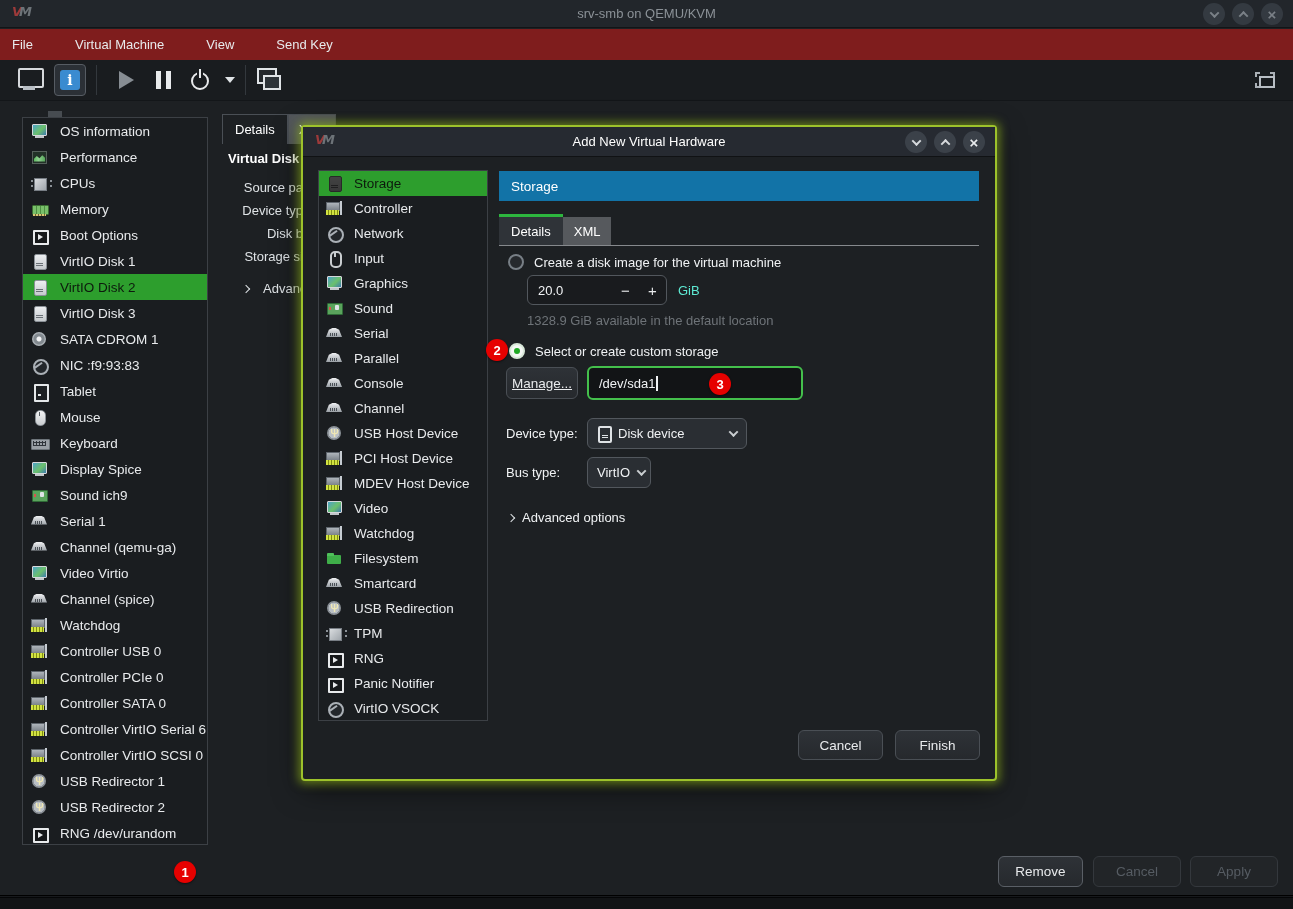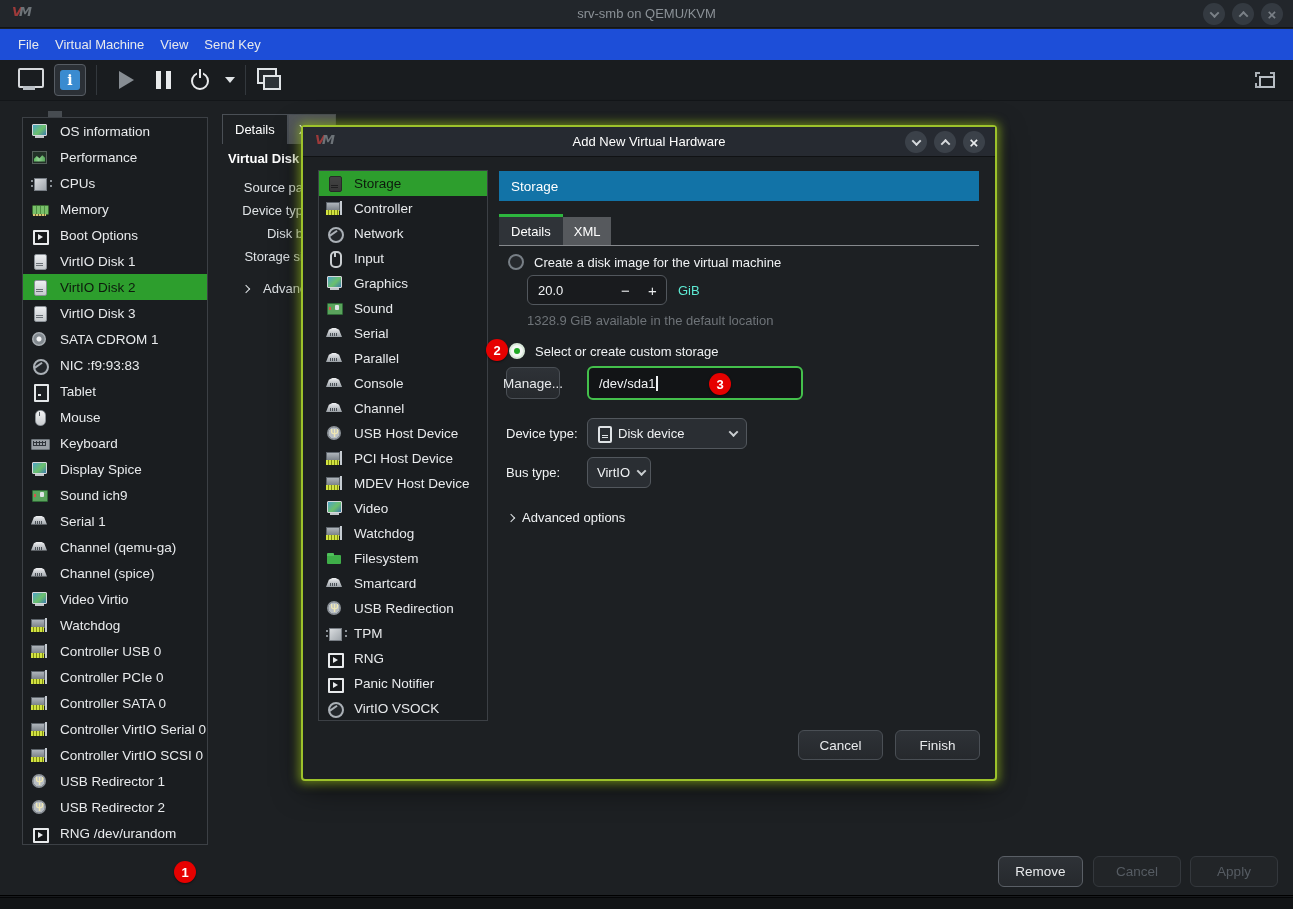--- a/index.html
+++ b/index.html
@@ -16,21 +16,21 @@
   .winbtns{position:absolute;right:10px;top:3px;display:flex;gap:7px;}
   .winbtn{width:22px;height:22px;border-radius:50%;background:#343a41;display:flex;align-items:center;justify-content:center;}
   .winbtn .cv{width:7px;height:7px;border-right:2px solid #7a8087;border-bottom:2px solid #7a8087;}
   .cv.down{transform:rotate(45deg) translate(-1px,-1px);}
   .cv.up{transform:rotate(-135deg) translate(-1px,-1px);}
   .winbtn .x{color:#7a8087;font-size:15px;font-weight:bold;line-height:1;}
   .winbtns.bright .winbtn{background:#3b4149;}
   .winbtns.bright .cv{border-color:#d6d9dc;}
   .winbtns.bright .x{color:#e8eaec;}
 
-  #menubar{position:absolute;left:0;top:29px;width:100%;height:31px;background:#1d4ed8;display:flex;align-items:center;gap:16px;padding-left:18px;}
+  #menubar{position:absolute;left:0;top:29px;width:100%;height:31px;background:#7f1d1d;display:flex;align-items:center;gap:42px;padding-left:12px;}
   .menu-item{color:#e8eaec;font-size:13px;}
 
   #toolbar{position:absolute;left:0;top:60px;width:100%;height:41px;background:#191c1f;border-bottom:1px solid #131619;display:flex;align-items:center;}
   .tsep{width:1px;height:30px;background:#33383d;margin:0 10px;}
 
   .tb-monitor{position:relative;width:28px;height:26px;margin-left:16px;}
   .tb-monitor::before{content:"";position:absolute;left:2px;top:1px;width:22px;height:16px;border:2px solid #d6d9dc;background:#1a1d20;border-radius:2px;}
   .tb-monitor::after{content:"";position:absolute;left:7px;top:19px;width:12px;height:4px;background:#b8bec4;}
   .tb-infobtn{width:32px;height:32px;margin-left:10px;border:1px solid #565c63;border-radius:4px;background:#2b3036;display:flex;align-items:center;justify-content:center;}
   .tb-info{width:20px;height:20px;background:#3a8bd0;border-radius:3px;display:flex;align-items:center;justify-content:center;}
@@ -102,21 +102,21 @@
   .radio-row{position:absolute;display:flex;align-items:center;gap:10px;color:#f0f2f4;}
   #radio1-row{left:205px;top:127px;}
   #radio2-row{left:206px;top:216px;text-align:right;}
 
   #spinbox{position:absolute;left:224px;top:148px;width:140px;height:30px;background:#191b1e;border:1px solid #52575d;border-radius:6px;display:flex;align-items:center;}
   #spin-val{flex:1;padding-left:10px;color:#f0f2f4;}
   .spin-btn{width:27px;text-align:center;color:#e8eaec;font-size:15px;}
   #gib-label{position:absolute;left:375px;top:156px;color:#5eead4;}
   #hint{position:absolute;left:224px;top:186px;color:#6e7378;}
 
-  #manage-btn{position:absolute;left:203px;top:240px;width:54px;height:32px;}
+  #manage-btn{position:absolute;left:203px;top:240px;width:72px;height:32px;text-decoration:underline;}
   #path-input{position:absolute;left:284px;top:239px;width:216px;height:34px;background:#121416;border:2px solid #44c04c;border-radius:6px;display:flex;align-items:center;padding-left:10px;color:#f0f2f4;}
   .caret-bar{display:inline-block;width:1.5px;height:15px;background:#f0f2f4;margin-left:1px;}
 
   .fieldlabel{position:absolute;color:#f0f2f4;}
   #devtype-label{left:203px;top:299px;}
   #bustype-label{left:203px;top:338px;}
   .dropdown{position:absolute;background:#2a2e33;border:1px solid #52575d;border-radius:6px;display:flex;align-items:center;gap:8px;padding:0 9px;color:#f0f2f4;}
   #devtype-dd{left:284px;top:291px;width:160px;height:31px;}
   #bustype-dd{left:284px;top:330px;width:64px;height:31px;}
   .chev-down{width:7px;height:7px;border-right:2px solid #c9cdd0;border-bottom:2px solid #c9cdd0;transform:rotate(45deg) translate(-1px,-1px);margin-left:auto;flex:none;}
@@ -319,30 +319,30 @@
           <span class="ic ic-serial"></span>
           <span>Serial 1</span>
         </div>
 
         <div class="srow">
           <span class="ic ic-serial"></span>
           <span>Channel (qemu-ga)</span>
         </div>
 
         <div class="srow">
-          <span class="ic ic-serial"></span>
-          <span>Channel (spice)</span>
-        </div>
-
-        <div class="srow">
           <span class="ic ic-monitor"></span>
           <span>Video Virtio</span>
         </div>
 
         <div class="srow">
+          <span class="ic ic-serial"></span>
+          <span>Channel (spice)</span>
+        </div>
+
+        <div class="srow">
           <span class="ic ic-pcicard"></span>
           <span>Watchdog</span>
         </div>
 
         <div class="srow">
           <span class="ic ic-pcicard"></span>
           <span>Controller USB 0</span>
         </div>
 
         <div class="srow">
@@ -350,21 +350,21 @@
           <span>Controller PCIe 0</span>
         </div>
 
         <div class="srow">
           <span class="ic ic-pcicard"></span>
           <span>Controller SATA 0</span>
         </div>
 
         <div class="srow">
           <span class="ic ic-pcicard"></span>
-          <span>Controller VirtIO Serial 0</span>
+          <span>Controller VirtIO Serial 6</span>
         </div>
 
         <div class="srow">
           <span class="ic ic-pcicard"></span>
           <span>Controller VirtIO SCSI 0</span>
         </div>
 
         <div class="srow">
           <span class="ic ic-usb"></span>
           <span>USB Redirector 1</span>

